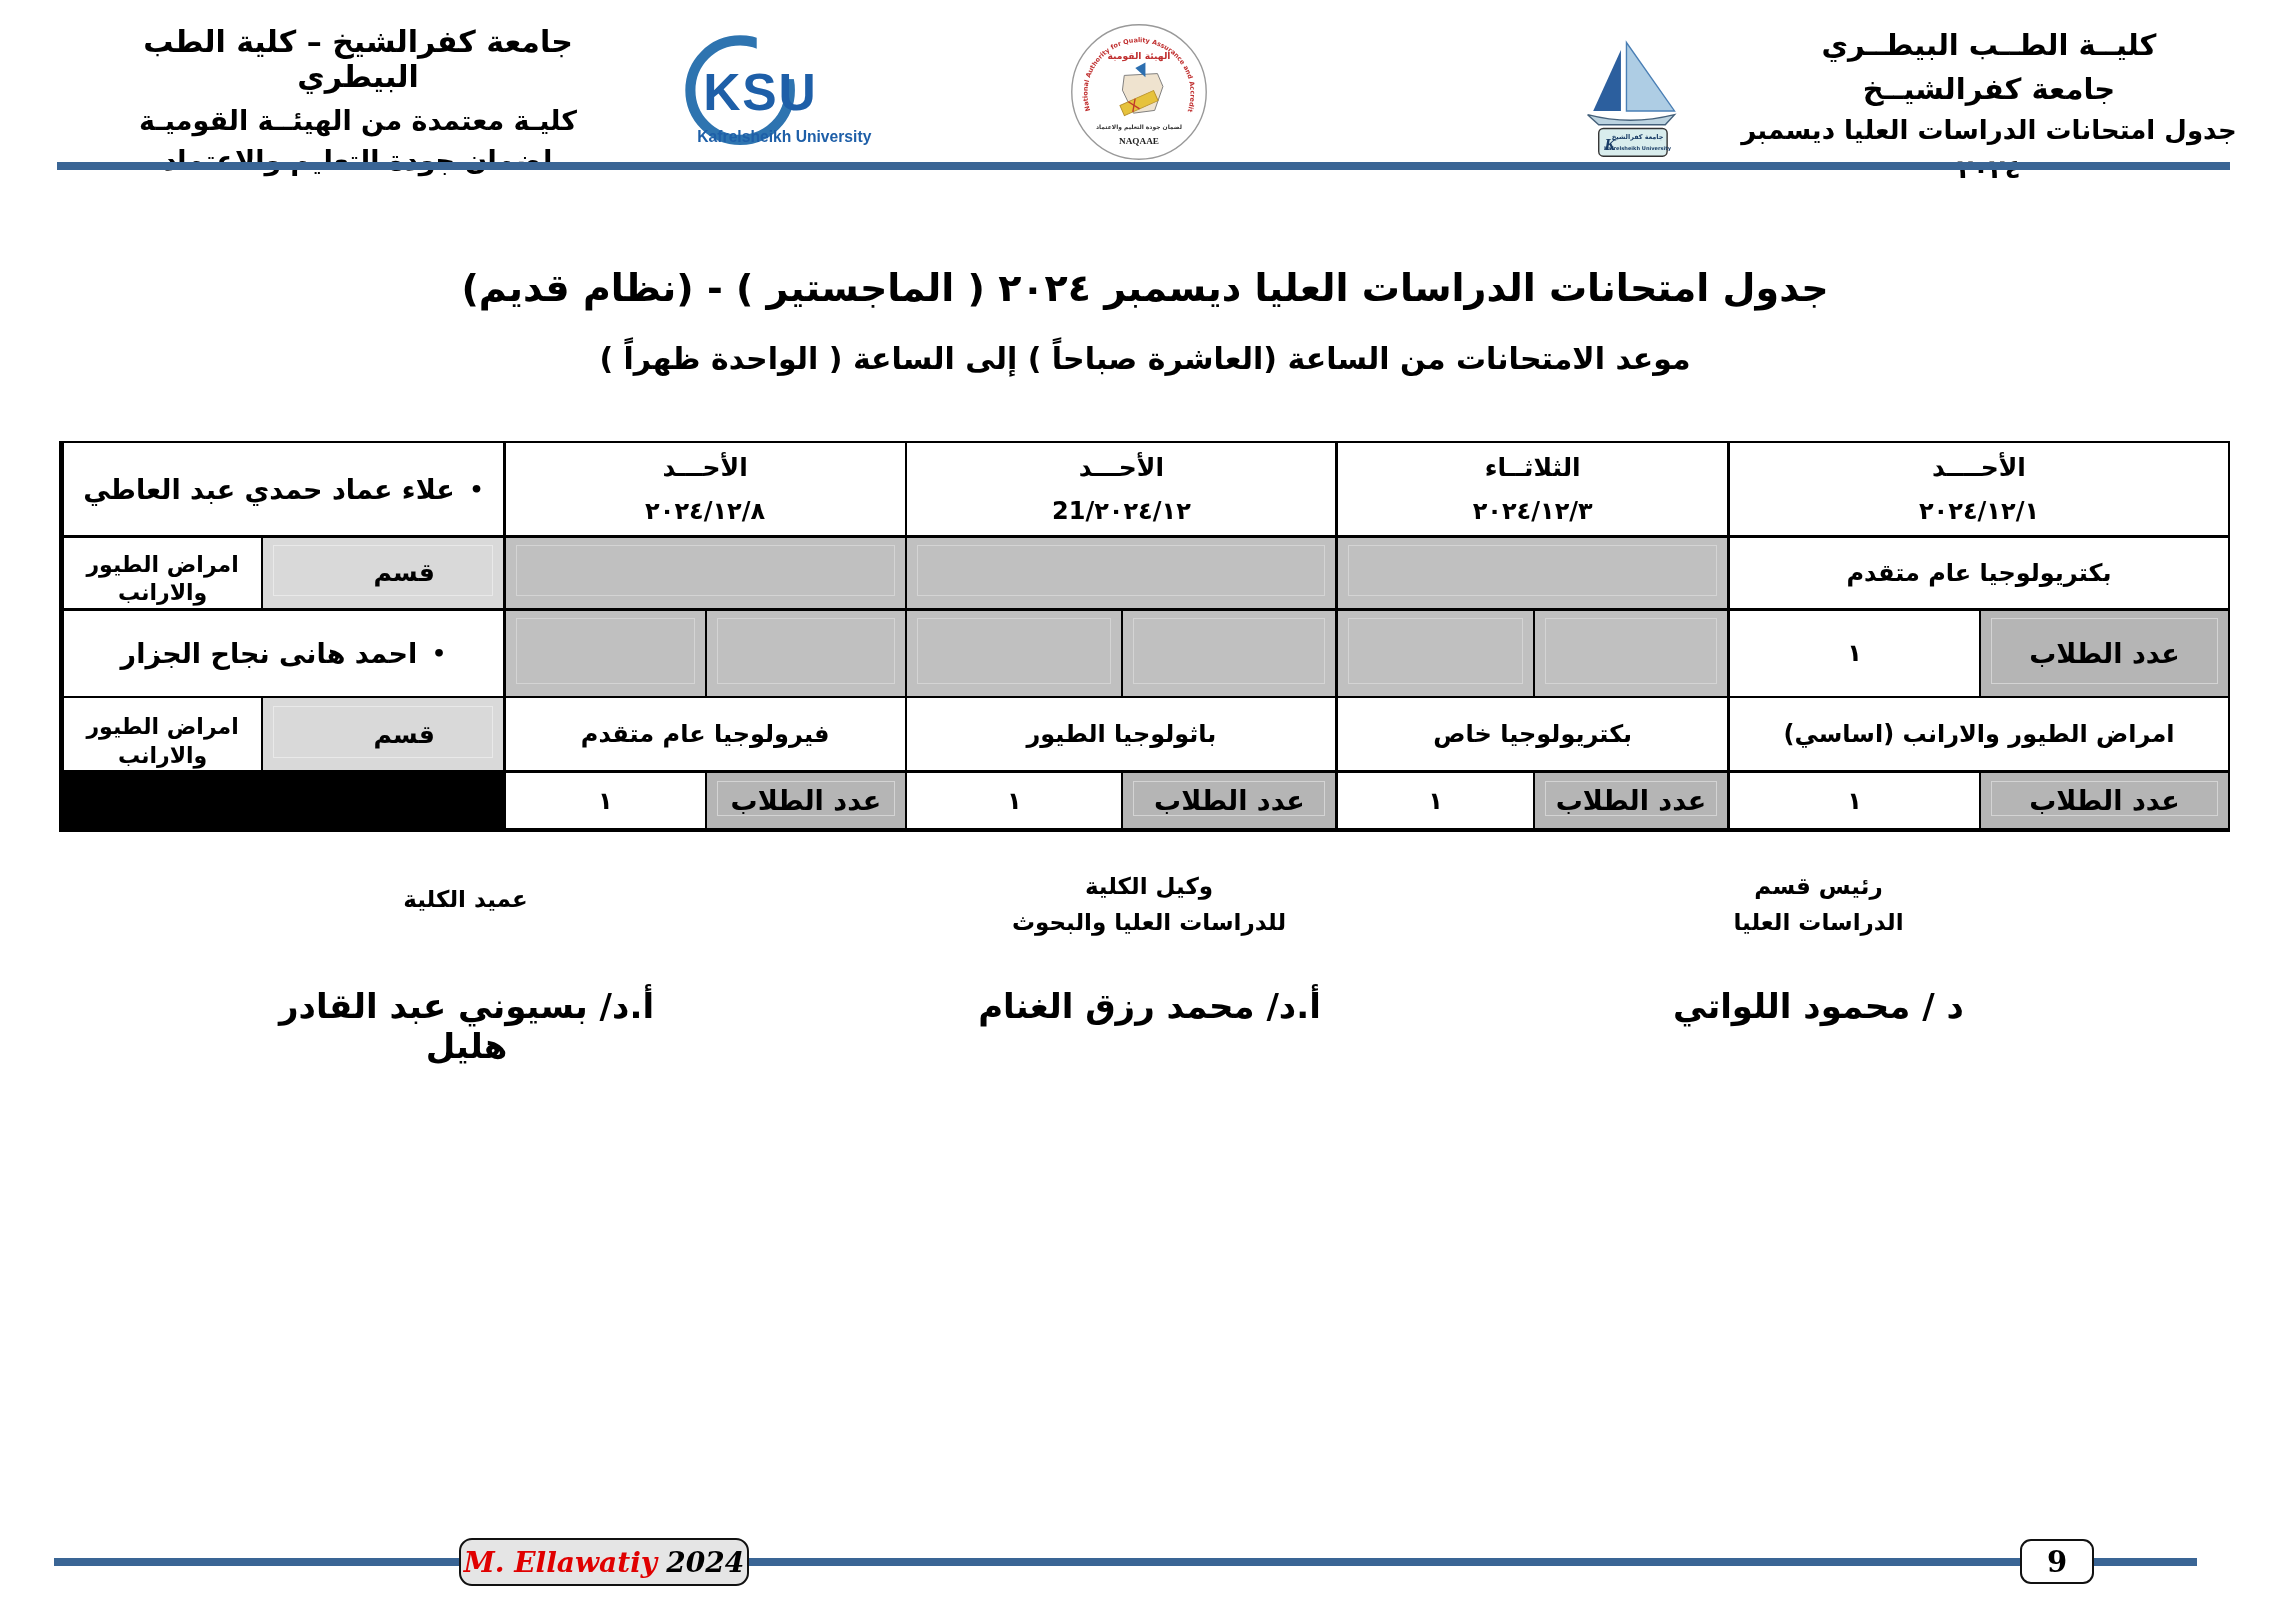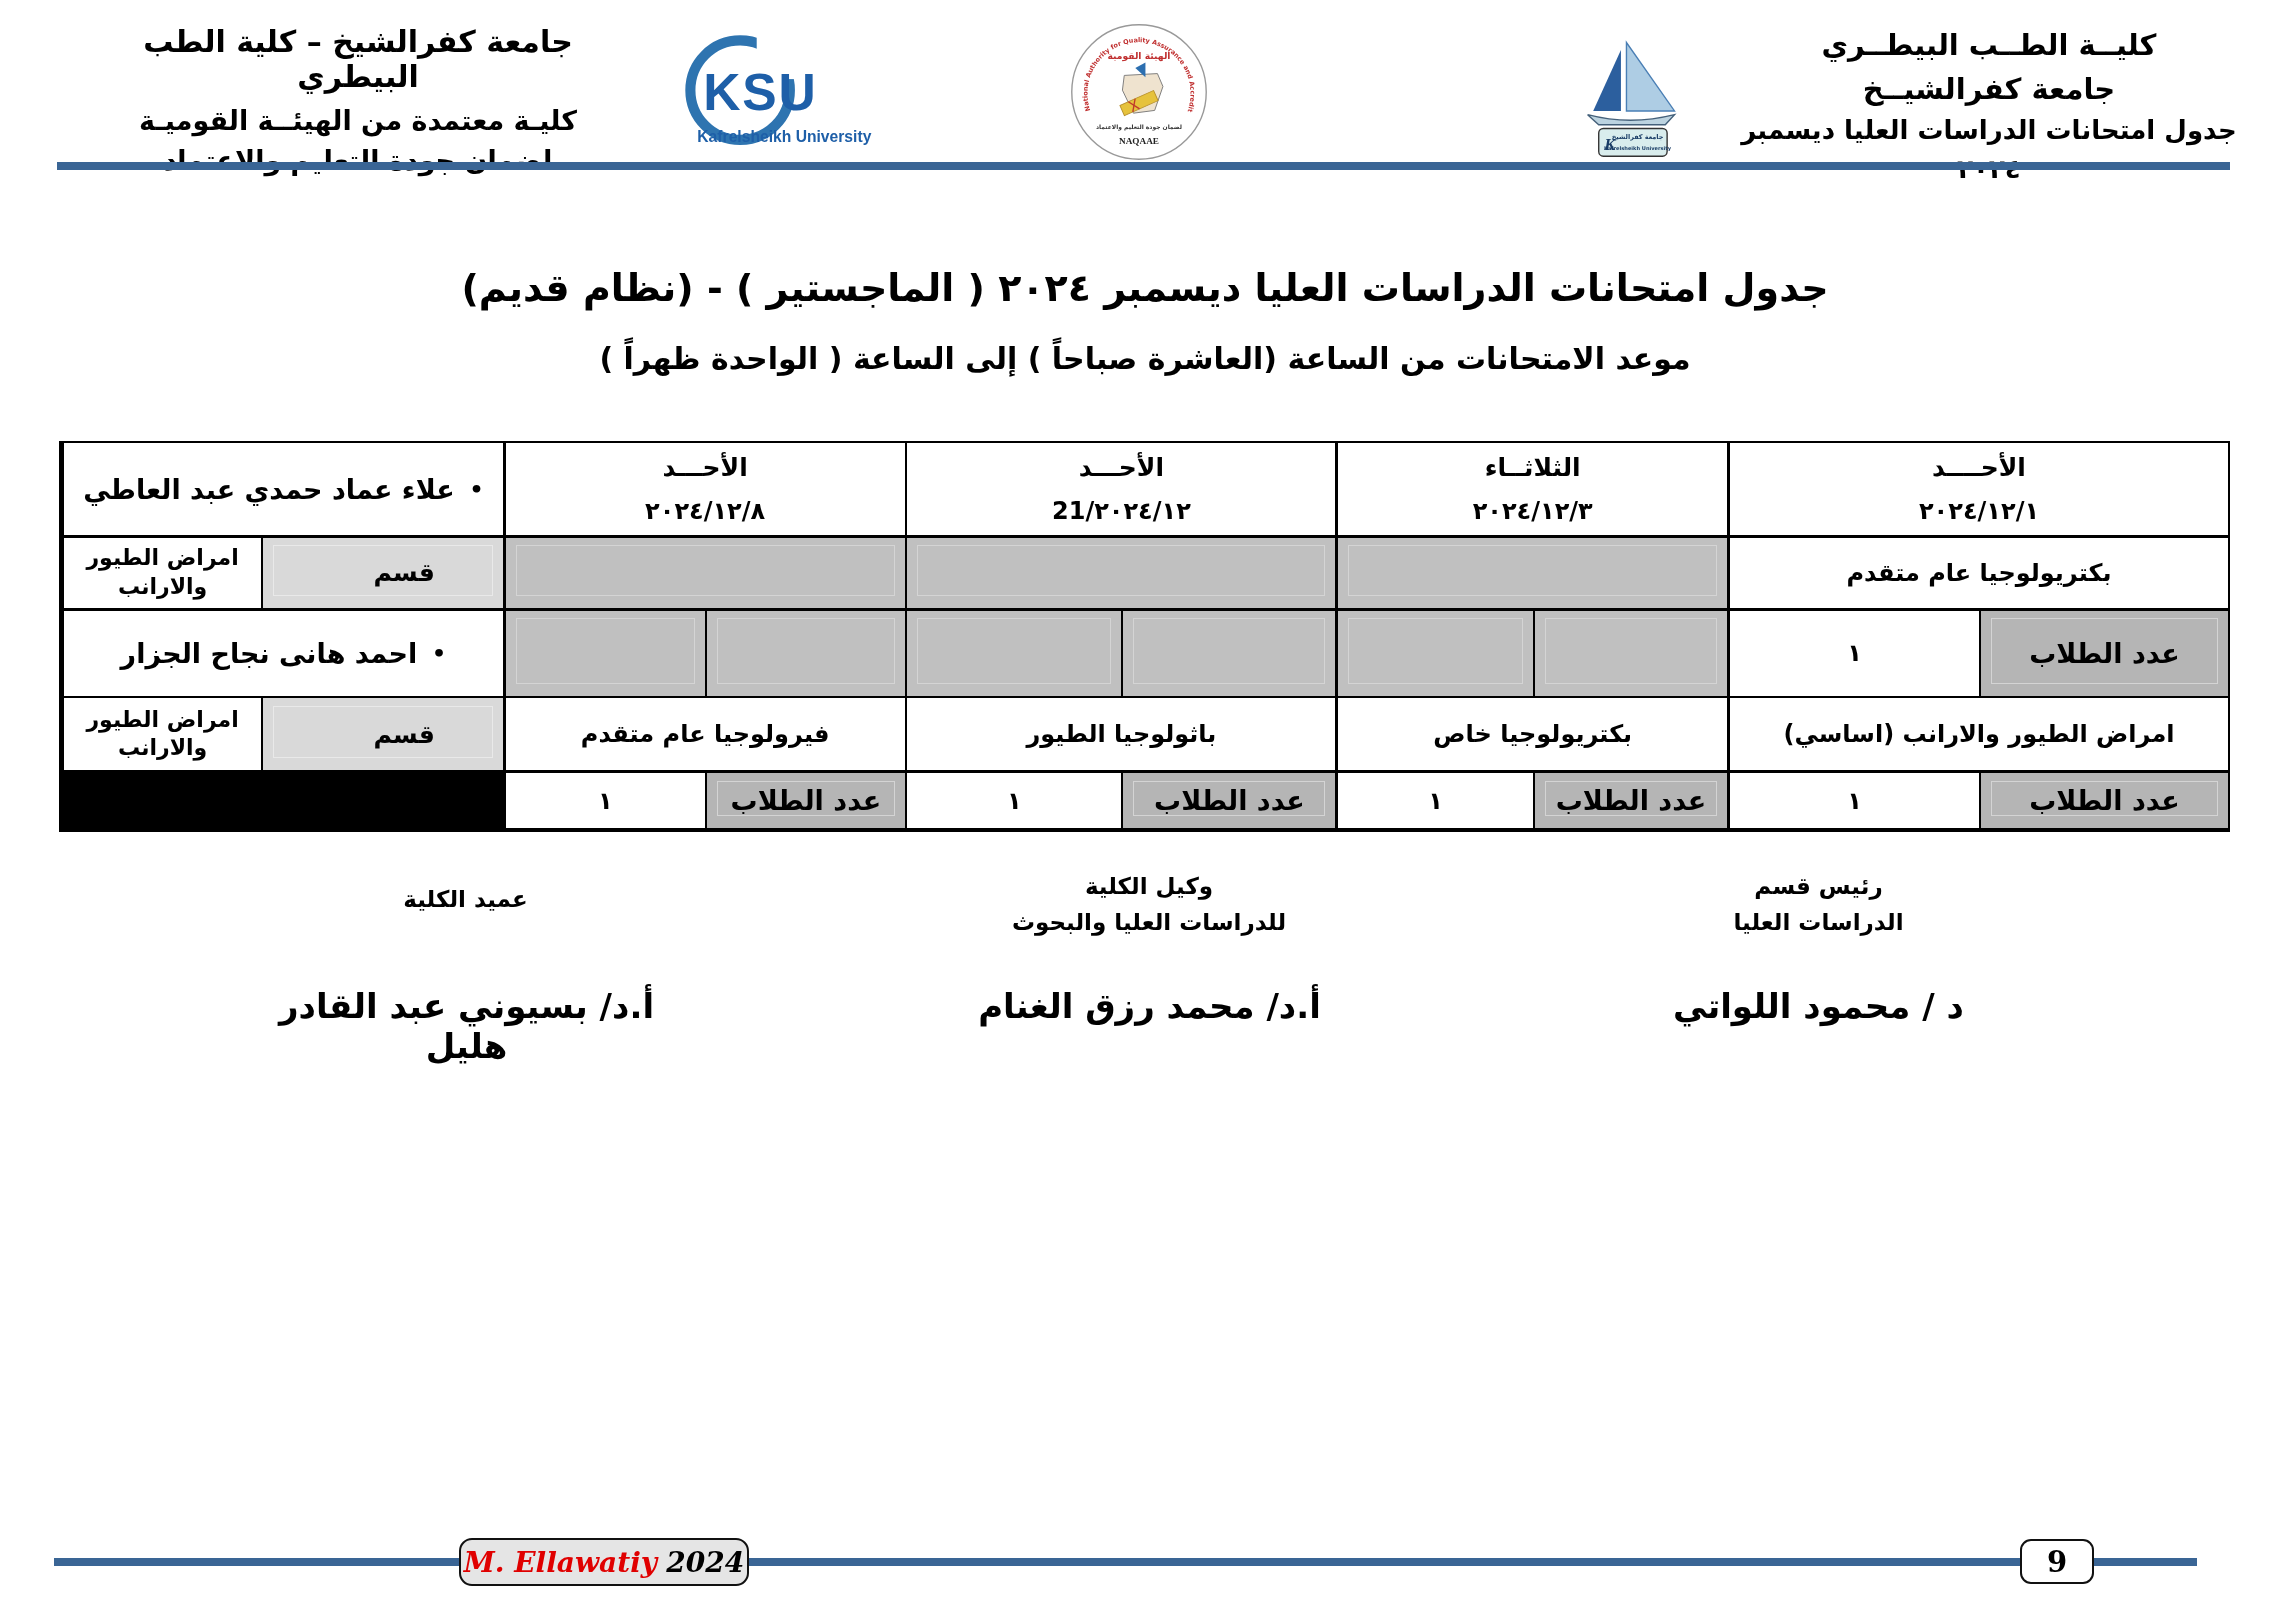--- a/index.html
+++ b/index.html
@@ -58,21 +58,21 @@
   .day-date { font-size: 24px; }
 
   .subject-cell { font-size: 24px; white-space: nowrap; direction: rtl; }
   .name-cell { font-size: 27px; gap: 14.8px; direction: rtl; }
   .name-cell .bullet { font-size: 22px; }
 
   .split { display: flex; direction: rtl; align-items: stretch; }
   .split > div { flex: 1 1 50%; display: flex; align-items: center; justify-content: center; position: relative; }
   .split > div:first-child { border-left: 2.8px solid #000; }
   .dept-split > div:first-child { flex: 0 0 55%; padding-left: 42px; }
-  .dept-split > div:last-child  { flex: 1 1 45%; }
+  .dept-split > div:last-child  { flex: 1 1 45%; align-items: flex-end; }
   .count-label { font-size: 27px; }
   .count-value { font-size: 24px; }
   .dept-label  { font-size: 25px; }
   .dept-name   { font-size: 22px; line-height: 1.3; text-align: center; width: 92%; white-space: normal; direction: rtl; }
 
   
   .sig-title { text-align: center; font-weight: 700; font-size: 23px; line-height: 1.55; direction: rtl; }
   .sig-name  { text-align: center; font-weight: 700; font-size: 34px; direction: rtl; }
   .sig-t-right { left: 1634px; top: 869px; width: 369px; }
   .sig-t-mid   { left: 946px; top: 869px; width: 406px; }

